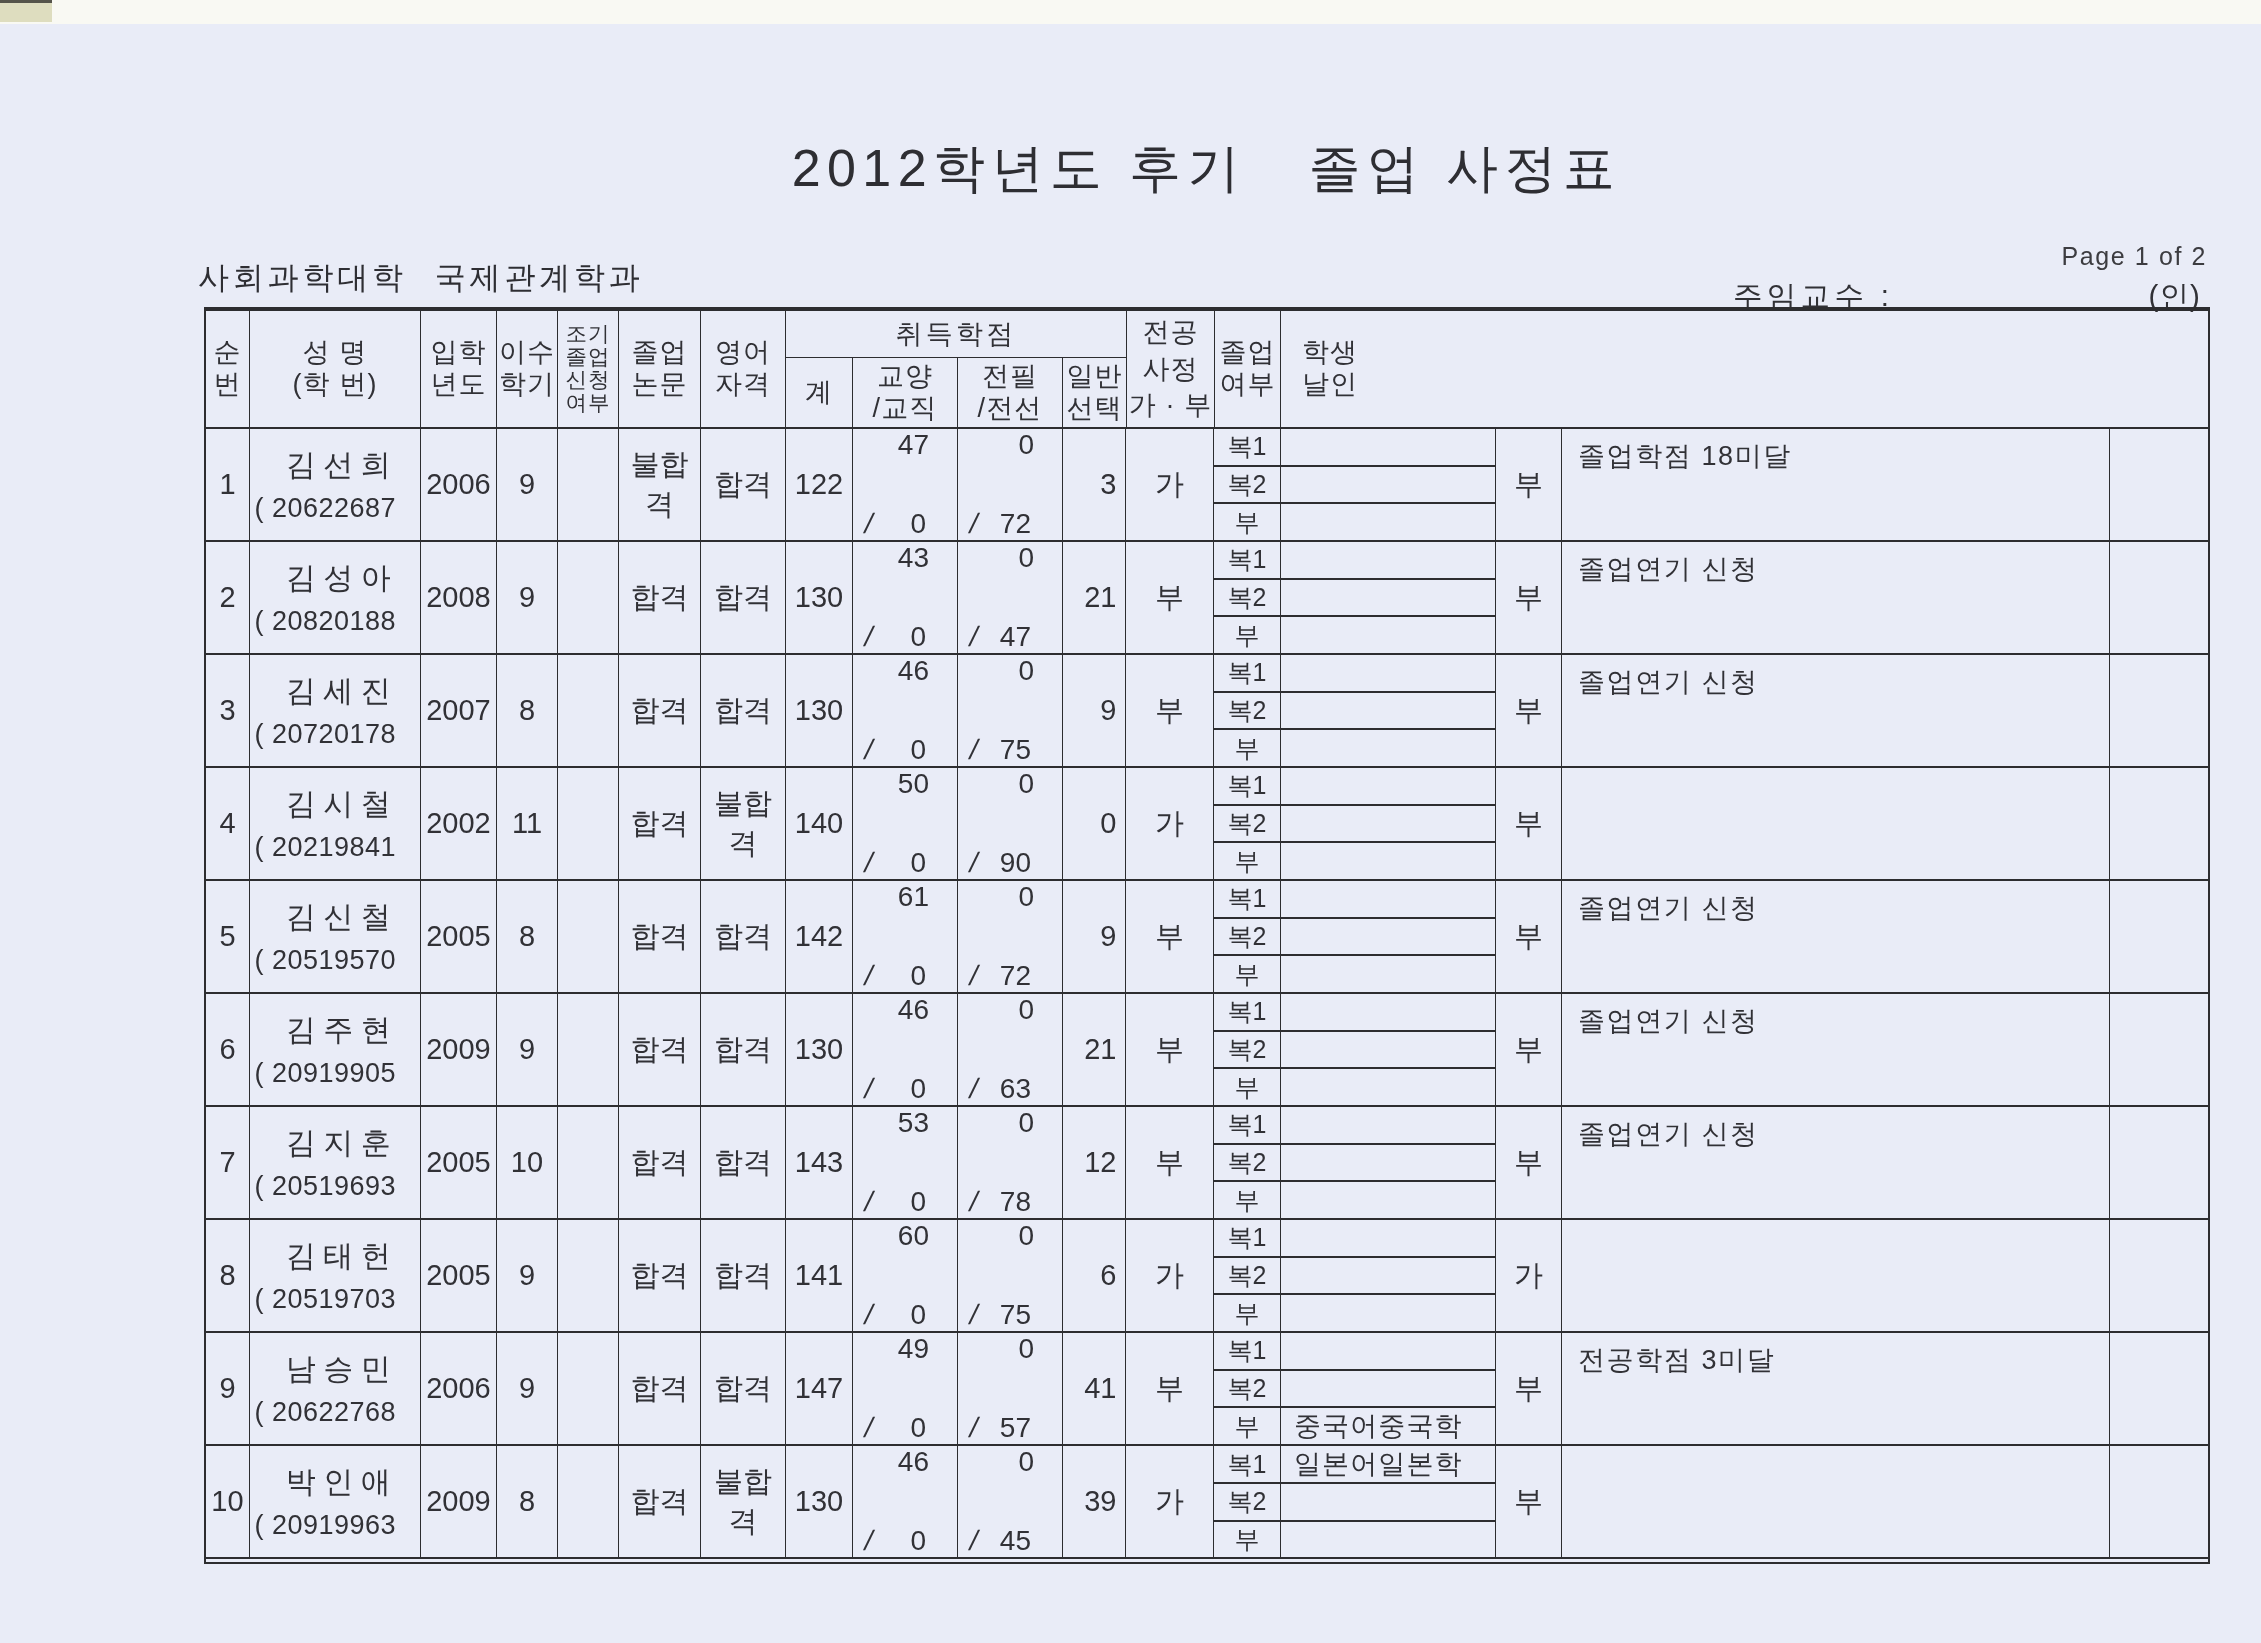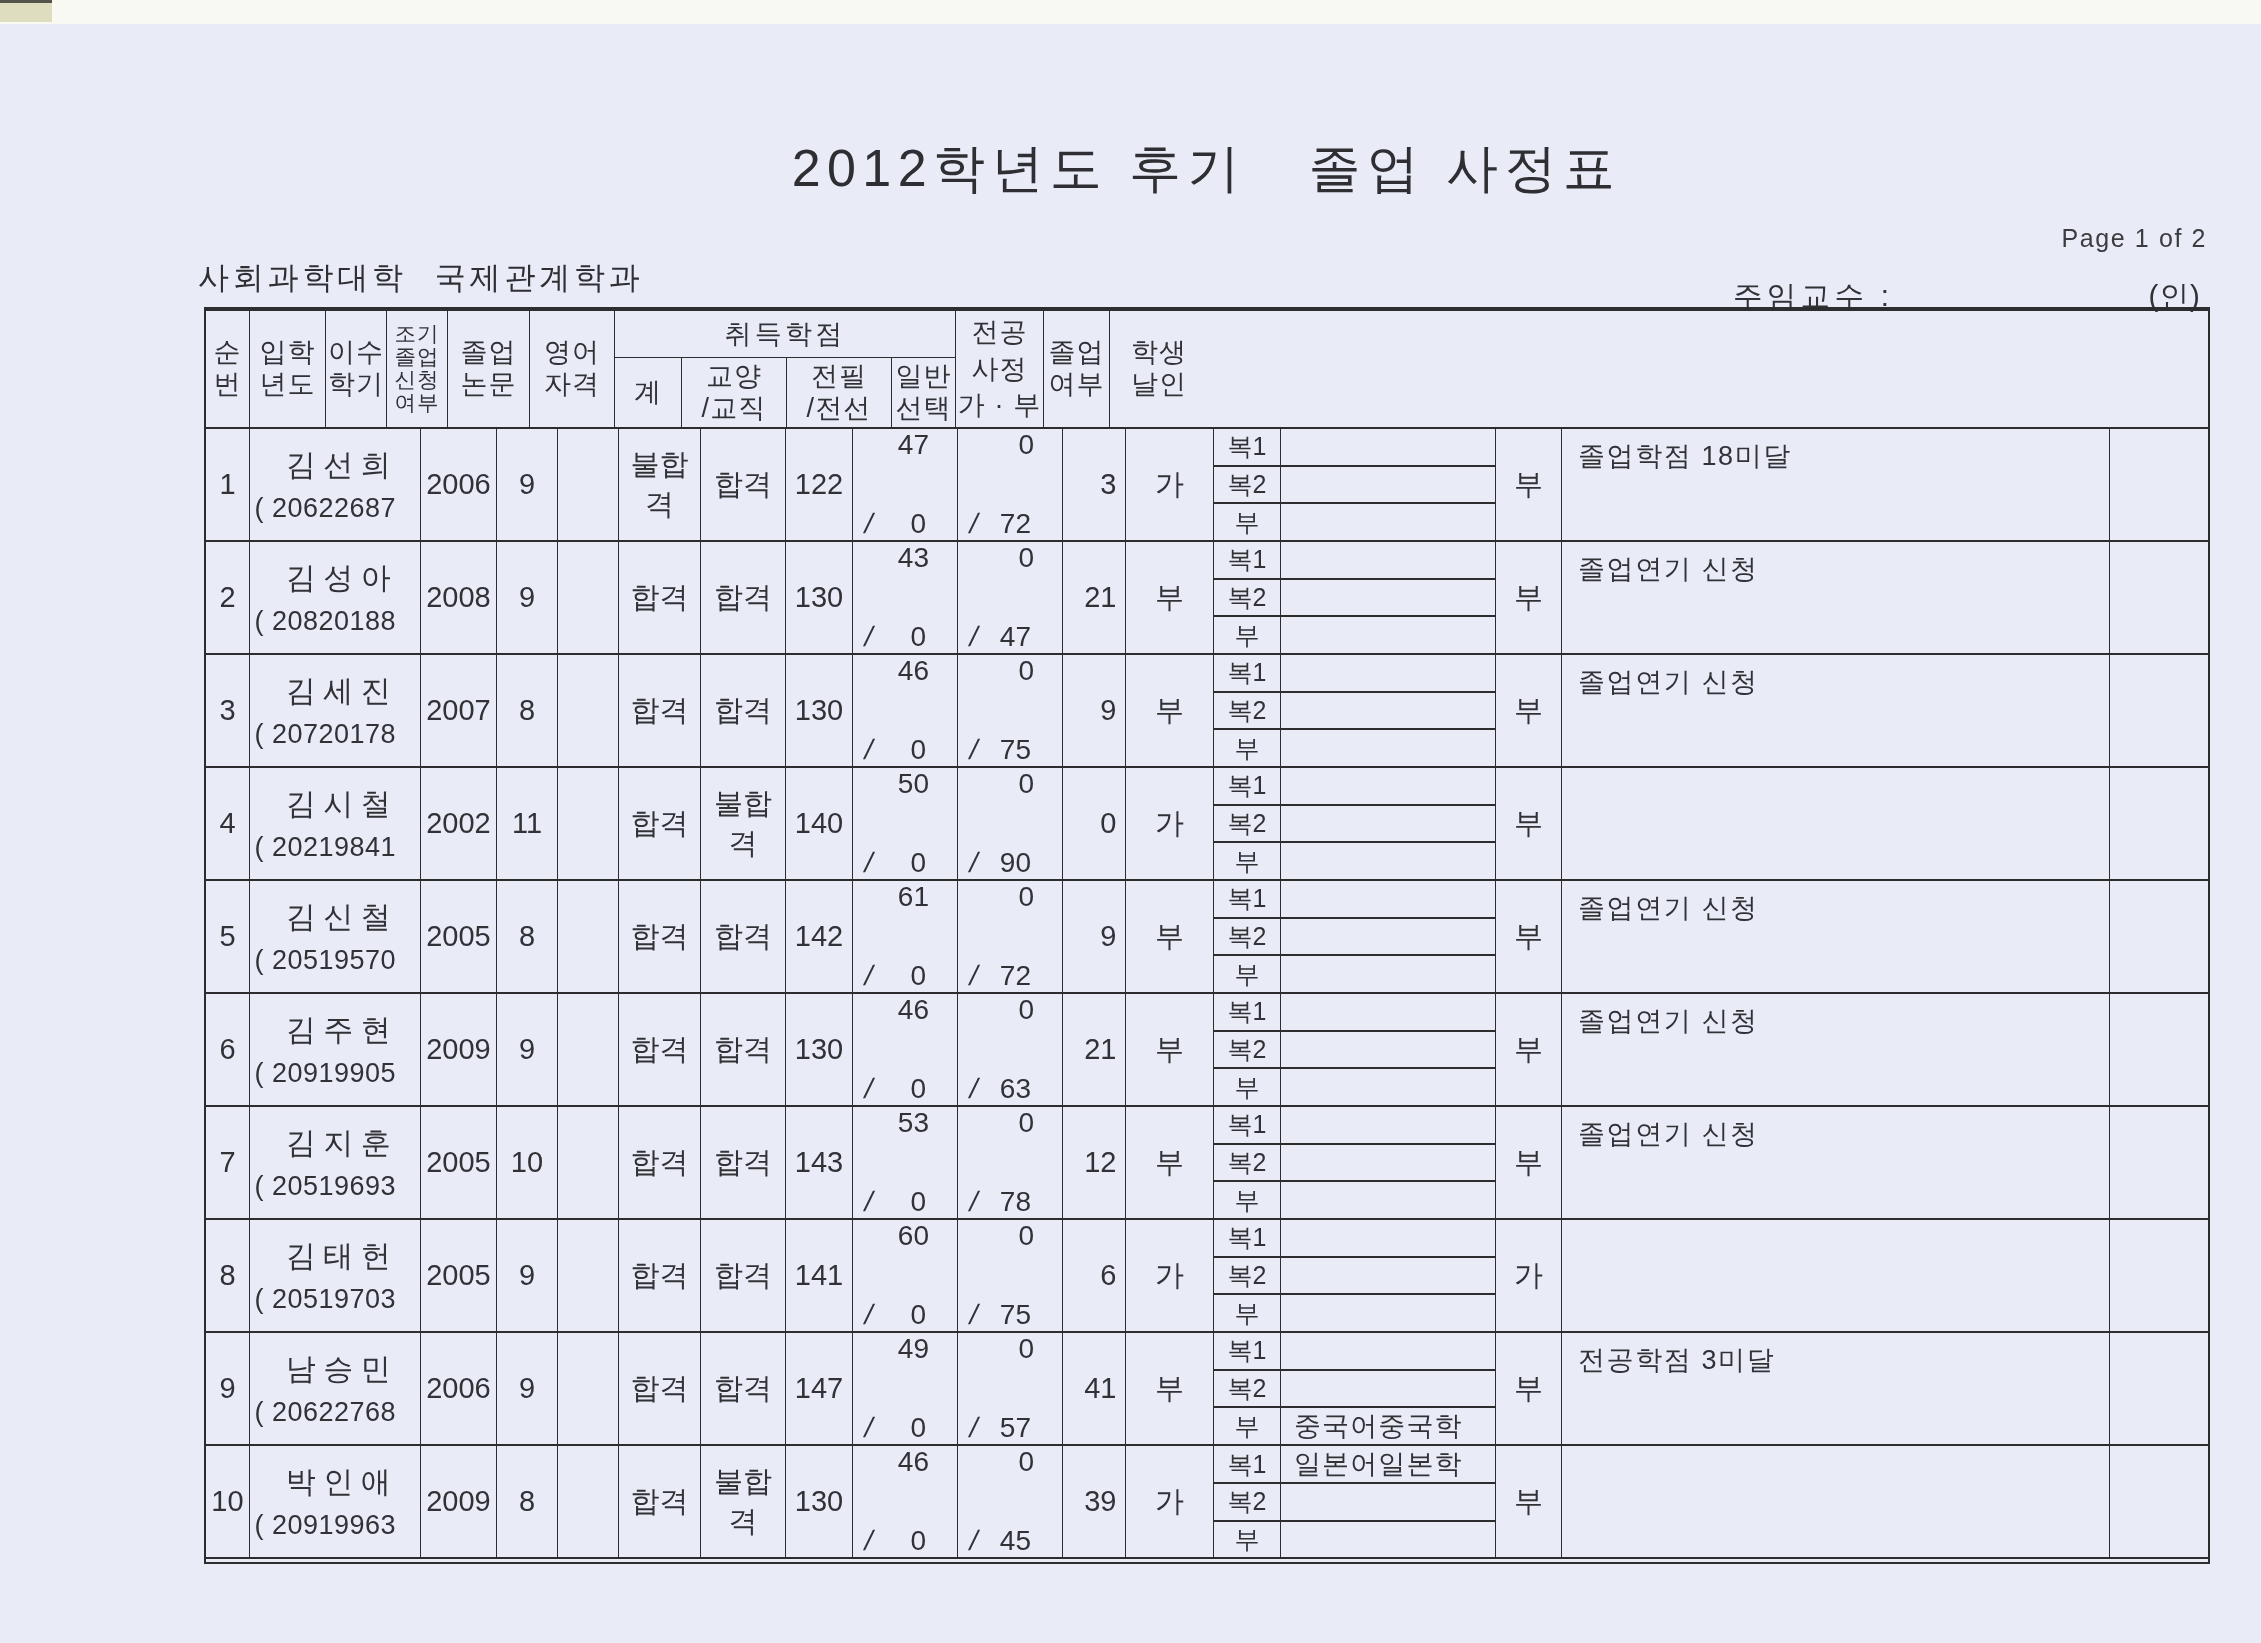--- a/index.html
+++ b/index.html
@@ -13,21 +13,21 @@
   }
   .topband { position:absolute; top:0; left:0; width:100%; height:23.6px; background:#f9f9f3; }
   .corner-sliver { position:absolute; top:0; left:0; width:52px; height:21.5px; background:#deddbf; border-top:3.2px solid #55544a; }
 
   .title {
     position:absolute; top:134px; left:204px; width:2005px;
     text-align:center; font-size:52px; letter-spacing:6.4px;
     white-space:pre; color:#2e2e33; font-weight:500;
   }
   .page-indicator {
-    position:absolute; top:224px; right:54px;
+    position:absolute; top:242px; right:54px;
     font-size:25px; letter-spacing:1.6px; color:#3c3c40;
   }
   .college-line {
     position:absolute; top:257px; left:198px;
     font-size:31px; letter-spacing:3.8px; display:flex; gap:28px; color:#2e2e33;
   }
   .advisor { position:absolute; top:277px; left:1733px; font-size:29.5px; letter-spacing:4.3px; }
   .seal-label { position:absolute; top:277px; right:60px; font-size:29.5px; letter-spacing:1.1px; }
 
   .gtable {
@@ -101,20 +101,22 @@
     <span>국제관계학과</span>
   </div>
 
   <div class="advisor">주임교수 :</div>
   <div class="seal-label">(인)</div>
 
   <div class="gtable">
     <div class="hrow">
       <div class="c w-no">순
 번</div>
+      <div class="c w-name">성 명
+(학 번)</div>
       <div class="c w-year">입학
 년도</div>
       <div class="c w-sem">이수
 학기</div>
       <div class="c w-early h-early">조기
 졸업
 신청
 여부</div>
       <div class="c w-thesis">졸업
 논문</div>

